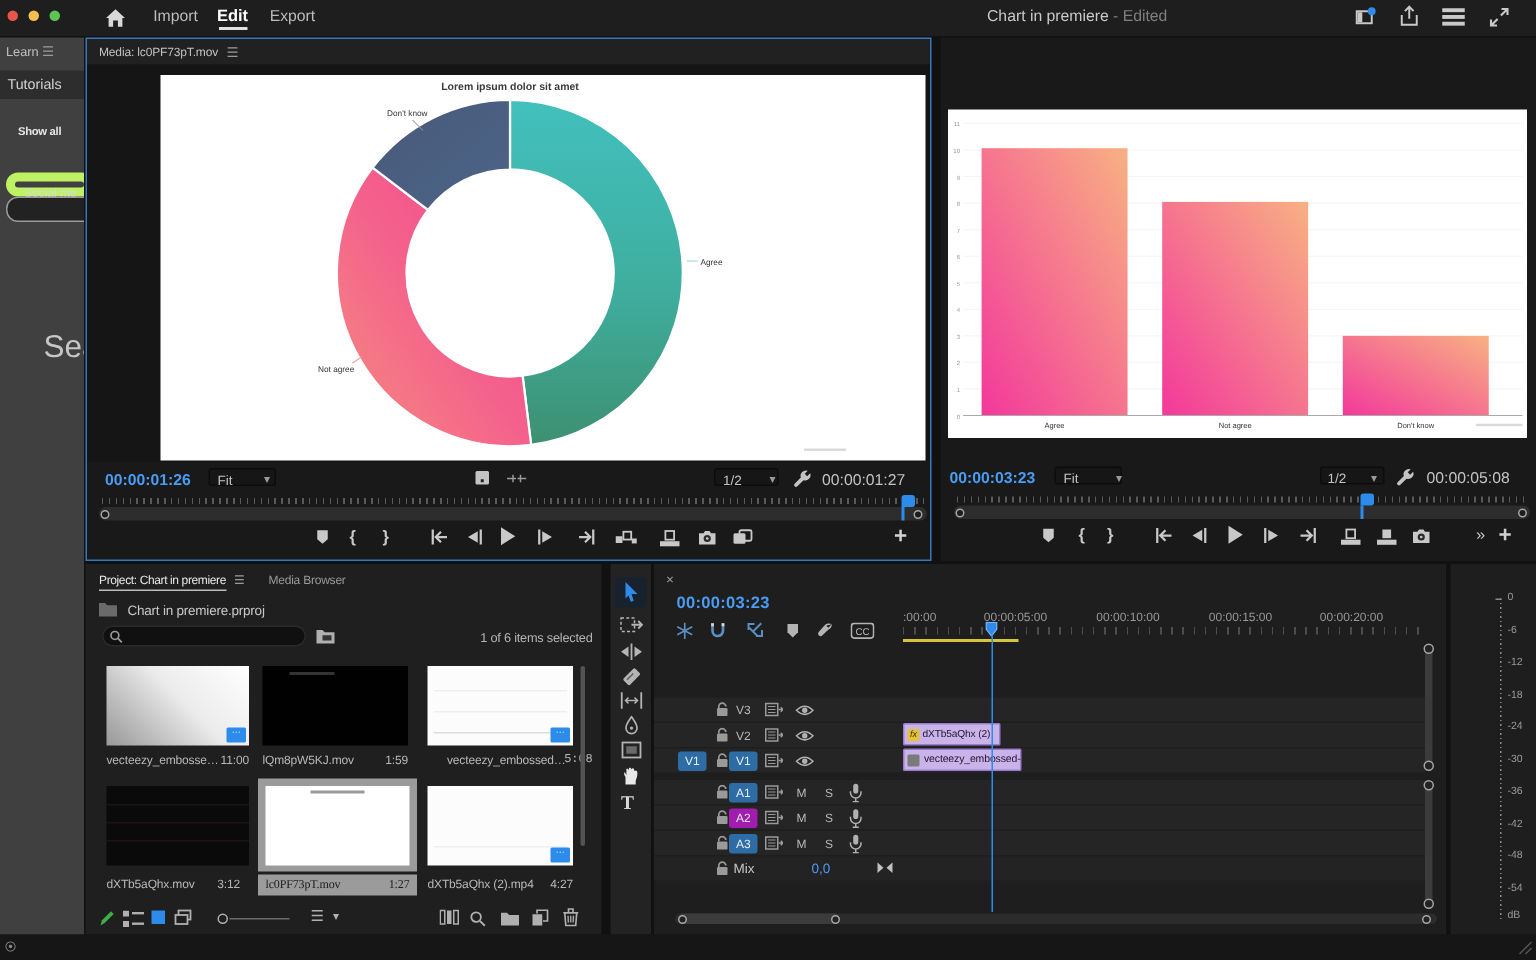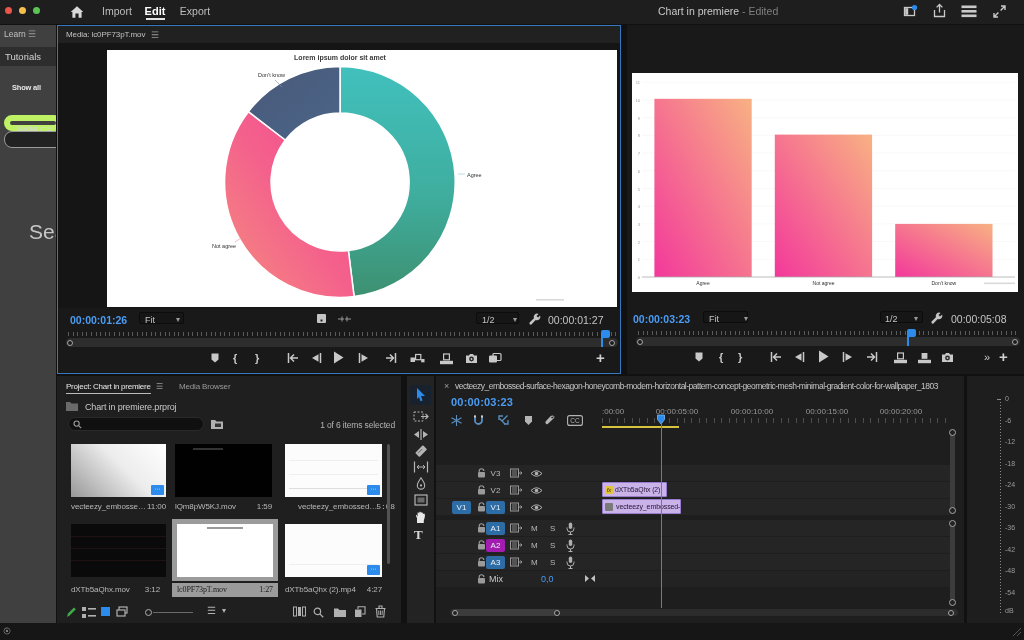--- a/index.html
+++ b/index.html
@@ -410,21 +410,20 @@
         <rect x="3.5" y="3.5" width="7" height="5" fill="#6a6a6a"></rect>
       </svg>
     <svg class="abs" style="left:7px;top:134px;" width="13" height="14" viewBox="0 0 13 14">
         <path d="M3 13 L3 8 C1.8 6.2 1.8 5 2.6 4.8 L3.6 6.8 L3.6 2.6 C4.5 2.2 5 2.6 5.1 3.6 L5.4 2 C6.3 1.6 6.8 2 7 3 L7.6 2.2 C8.5 2 8.9 2.8 8.9 4 L10.1 3.6 C11.1 4 11.1 5.8 10.7 7.6 L9.8 10.5 L9.8 13 Z" fill="#e8e8e8"></path>
       </svg>
     <div class="abs" style="left:7px;top:151px;font-size:13px;color:#d8d8d8;font-family:'Liberation Serif',serif;font-weight:bold;">T</div>
   </div>
 
   <div class="panel" id="timeline" style="left:436px;top:376px;width:528px;height:247px;background:#1e1e1e;">
     <div class="abs" style="left:8px;top:5px;font-size:9px;color:#9a9a9a;">×</div>
-    <div class="abs" style="left:19px;top:5px;width:496px;font-size:8.5px;letter-spacing:-0.5px;color:#c5c5c5;white-space:nowrap;overflow:hidden;">vecteezy_embossed-surface-hexagon-honeycomb-modern-horizontal-pattern-concept-geometric-mesh-minimal-gradient-color-for-wallpaper_1803</div>
     <div class="abs tc-blue" style="left:15px;top:20px;font-size:11px;letter-spacing:0.2px;">00:00:03:23</div>
 
     <svg class="abs" style="left:15px;top:39px;" width="11" height="11" viewBox="0 0 11 11">
         <path d="M5.5 0 L5.5 11 M0.5 2.8 L10.5 8.2 M10.5 2.8 L0.5 8.2" stroke="#5a8fc0" stroke-width="1.1"></path>
       </svg>
     <svg class="abs" style="left:37px;top:39px;" width="11" height="11" viewBox="0 0 11 11">
         <path d="M2 0.5 L2 5.5 A3.5 3.5 0 0 0 9 5.5 L9 0.5" fill="none" stroke="#5a8fc0" stroke-width="1.8"></path>
         <path d="M2 0.5 L2 2.5 M9 0.5 L9 2.5" stroke="#d8d8d8" stroke-width="1.8"></path>
       </svg>
     <svg class="abs" style="left:61px;top:38px;" width="13" height="12" viewBox="0 0 13 12">

